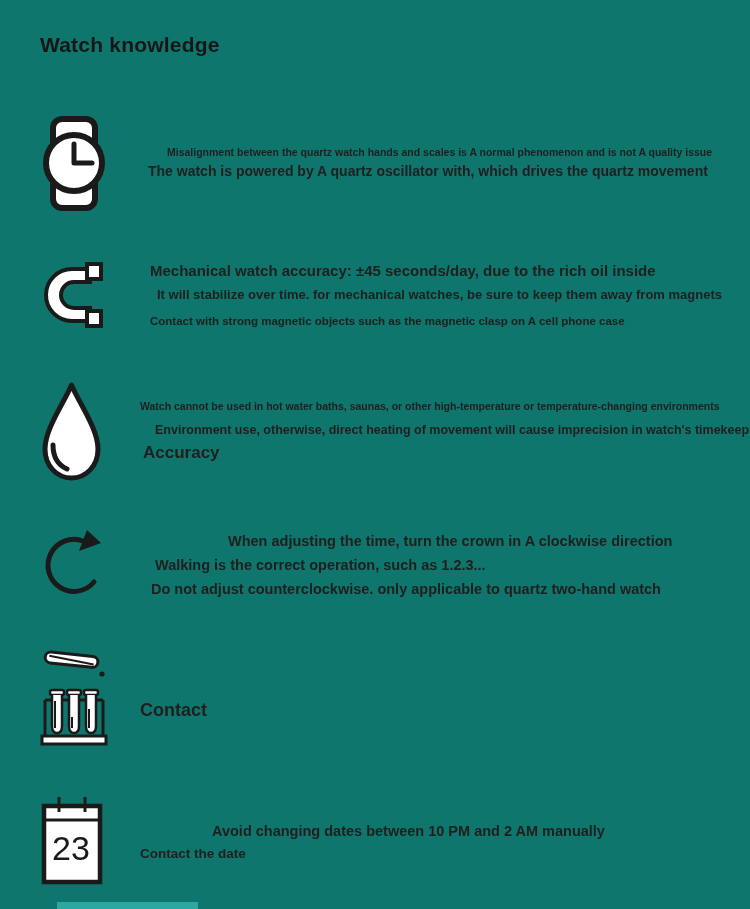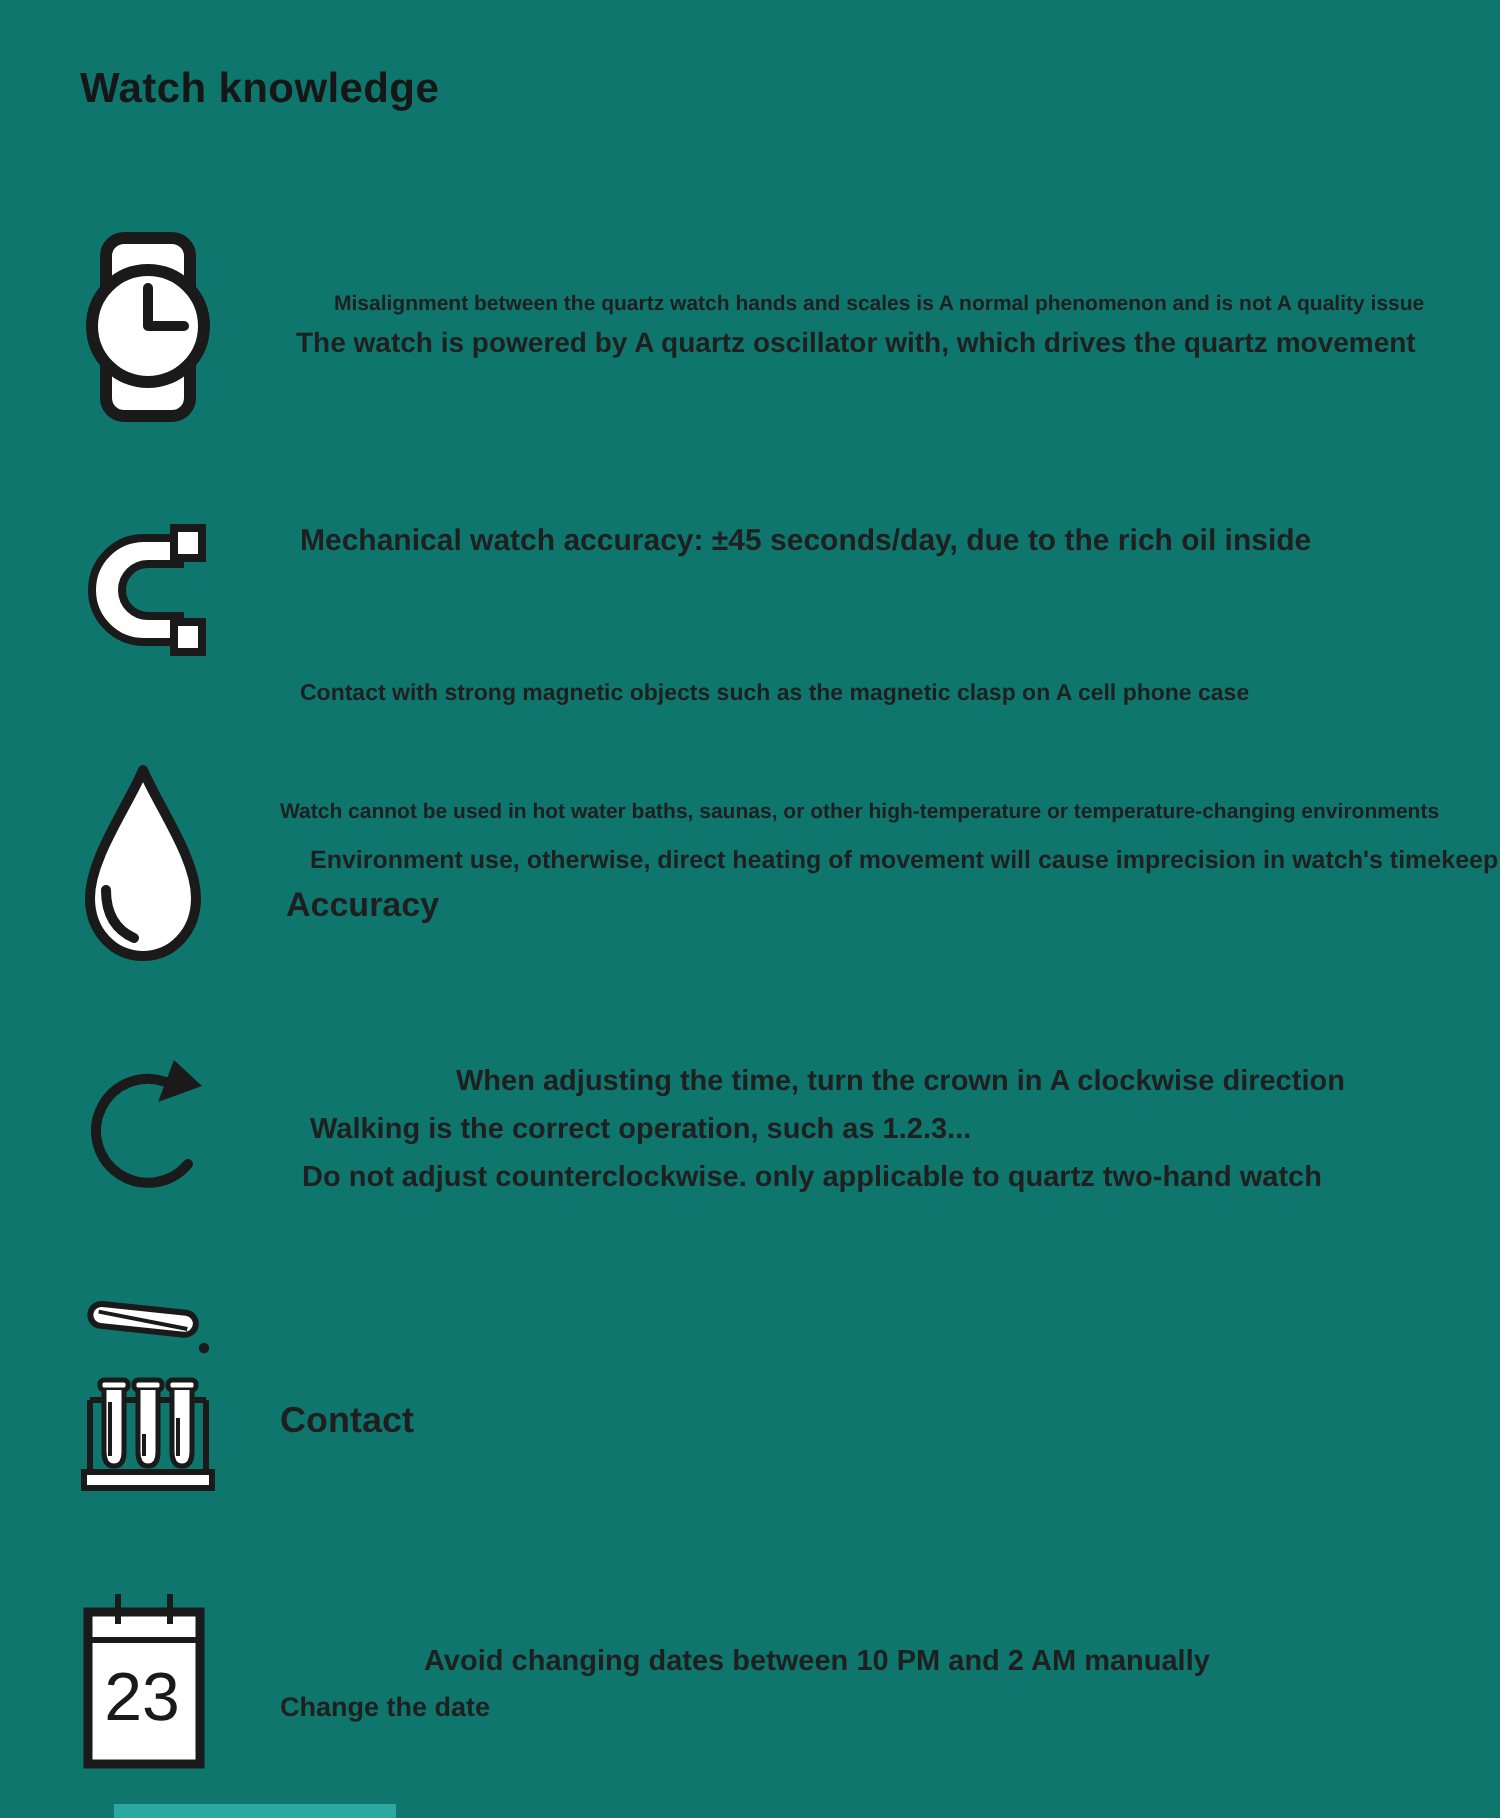--- a/index.html
+++ b/index.html
@@ -31,21 +31,22 @@
   </svg>
   <span class="ln" style="left:167px;top:146px;font-size:10.5px;">Misalignment between the quartz watch hands and scales is A normal phenomenon and is not A quality issue</span>
   <span class="ln" style="left:148px;top:163px;font-size:14px;">The watch is powered by A quartz oscillator with, which drives the quartz movement</span>
 
   <svg class="icon" style="left:44px;top:262px;" width="60" height="67" viewBox="0 0 60 67">
     <path d="M46 7 H28 A26 26 0 0 0 28 59 H46 V46 H30 A13 13 0 0 1 30 20 H46 Z" fill="#fff" stroke="#1a1a1a" stroke-width="4"></path>
     <rect x="43" y="2" width="14" height="15" fill="#fff" stroke="#1a1a1a" stroke-width="4"></rect>
     <rect x="43" y="49" width="14" height="15" fill="#fff" stroke="#1a1a1a" stroke-width="4"></rect>
   </svg>
   <span class="ln" style="left:150px;top:262px;font-size:15px;">Mechanical watch accuracy: ±45 seconds/day, due to the rich oil inside</span>
-  <span class="ln" style="left:150px;top:315px;font-size:11.5px;margin-top:26px;">Contact with strong magnetic objects such as the magnetic clasp on A cell phone case</span>
+  <span class="ln" style="left:157px;top:288px;font-size:13px;">It will stabilize over time. for mechanical watches, be sure to keep them away from magnets</span>
+  <span class="ln" style="left:150px;top:315px;font-size:11.5px;">Contact with strong magnetic objects such as the magnetic clasp on A cell phone case</span>
 
   <svg class="icon" style="left:40px;top:380px;" width="63" height="101" viewBox="0 0 63 101">
     <path d="M31.5 5 C24 23 5 49 5 69 C5 86 17 98 31.5 98 C46 98 58 86 58 69 C58 49 39 23 31.5 5 Z" fill="#fff" stroke="#1a1a1a" stroke-width="5" stroke-linejoin="round"></path>
     <path d="M13 65 C13 77 18 85 27 89" fill="none" stroke="#1a1a1a" stroke-width="5" stroke-linecap="round"></path>
   </svg>
   <span class="ln" style="left:140px;top:400px;font-size:10.5px;">Watch cannot be used in hot water baths, saunas, or other high-temperature or temperature-changing environments</span>
   <span class="ln" style="left:155px;top:423px;font-size:12.5px;">Environment use, otherwise, direct heating of movement will cause imprecision in watch's timekeeping</span>
   <span class="ln" style="left:143px;top:443px;font-size:17px;">Accuracy</span>
 
   <svg class="icon" style="left:43px;top:526px;" width="64" height="76" viewBox="0 0 64 76">
@@ -82,17 +83,17 @@
   <span class="ln" style="left:140px;top:700px;font-size:18px;">Contact</span>
 
   <svg class="icon" style="left:40px;top:795px;" width="64" height="91" viewBox="0 0 64 91">
     <rect x="4" y="11" width="56" height="76" fill="#fff" stroke="#1a1a1a" stroke-width="4.5"></rect>
     <line x1="4" y1="25" x2="60" y2="25" stroke="#1a1a1a" stroke-width="3"></line>
     <line x1="19" y1="2" x2="19" y2="17" stroke="#1a1a1a" stroke-width="3"></line>
     <line x1="45" y1="2" x2="45" y2="17" stroke="#1a1a1a" stroke-width="3"></line>
     <text x="31" y="65" text-anchor="middle" font-family="Liberation Sans, sans-serif" font-size="34" font-weight="400" fill="#1a1a1a">23</text>
   </svg>
   <span class="ln" style="left:212px;top:823px;font-size:14.5px;">Avoid changing dates between 10 PM and 2 AM manually</span>
-  <span class="ln" style="left:140px;top:846px;font-size:13.5px;">Change the date</span>
+  <span class="ln" style="left:140px;top:846px;font-size:13.5px;">Contact the date</span>
 
   <div class="accent-bar" style="background: rgb(43, 169, 161);"></div>
 
 </div>
 
 </body></html>

